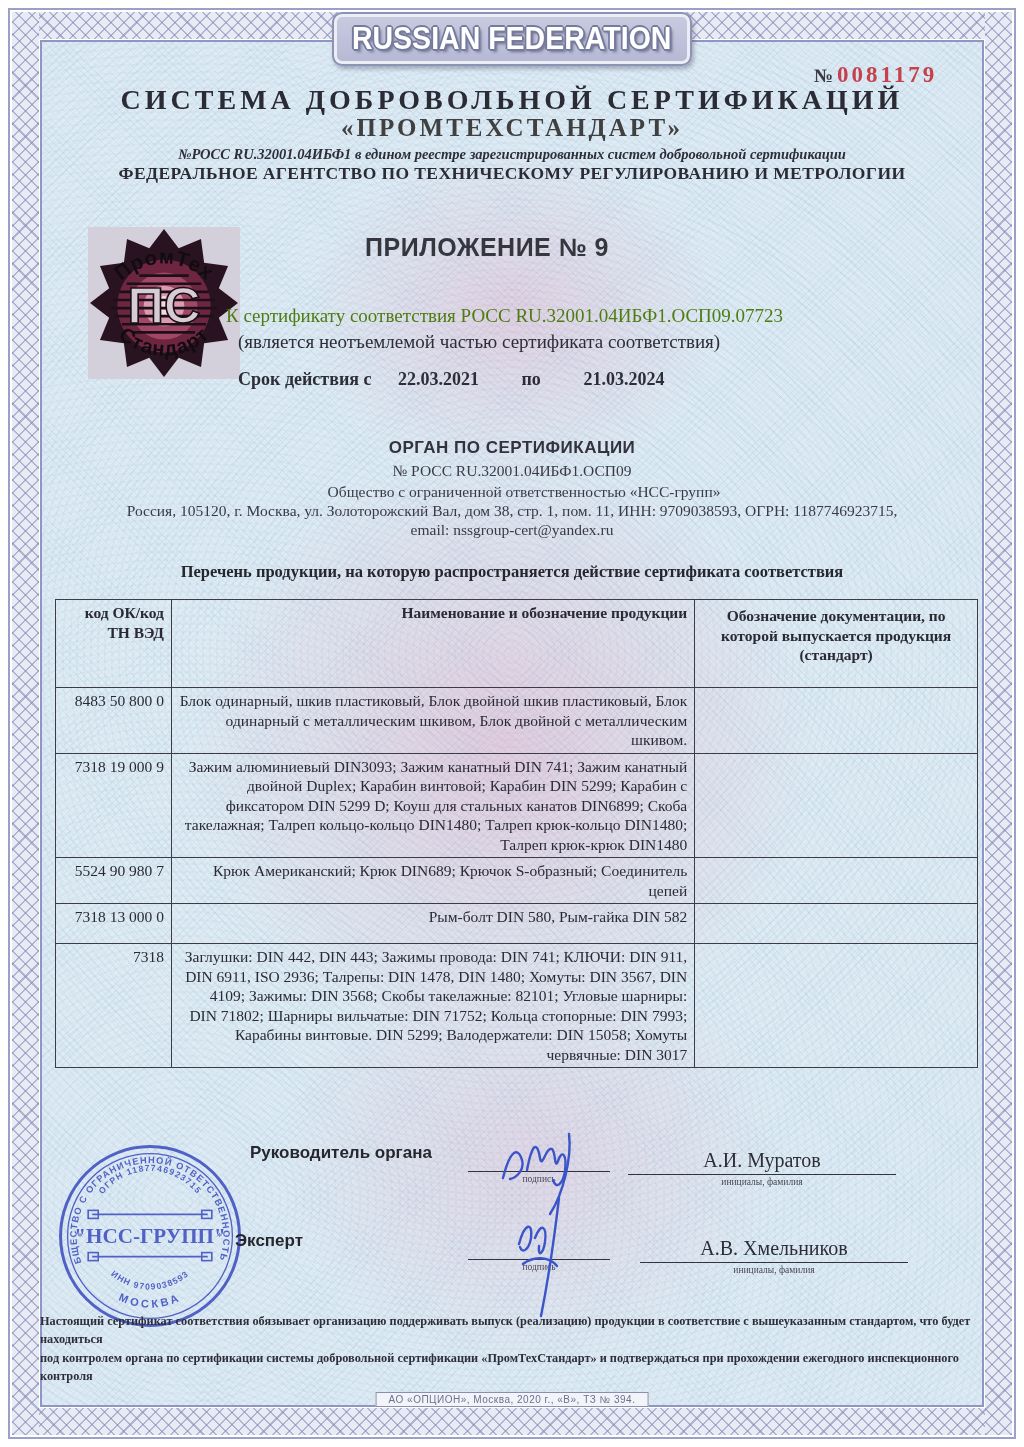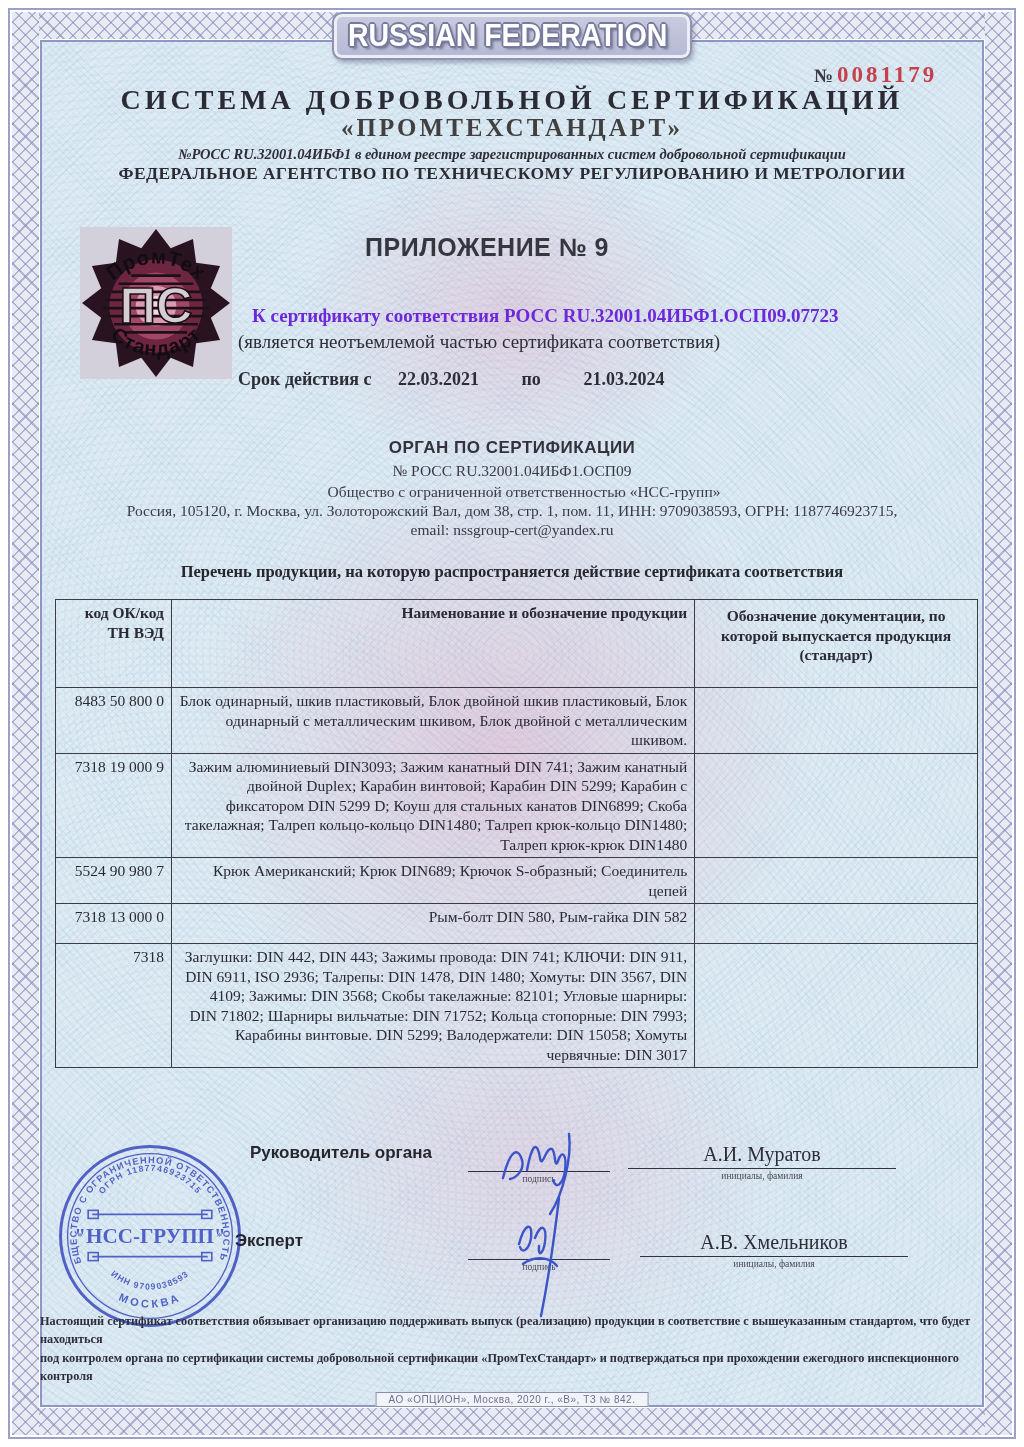--- a/index.html
+++ b/index.html
@@ -36,46 +36,46 @@
     background:
       repeating-linear-gradient(45deg, rgba(110,165,200,.10) 0 1px, rgba(0,0,0,0) 1px 5px),
       repeating-linear-gradient(-45deg, rgba(110,165,200,.10) 0 1px, rgba(0,0,0,0) 1px 5px);}
   .content-bg::after{content:"";position:absolute;inset:0;
     background:
       repeating-radial-gradient(circle at 50% 45%, rgba(190,120,160,.06) 0 2px, rgba(0,0,0,0) 2px 7px),
       repeating-radial-gradient(circle at 15% 85%, rgba(120,140,200,.05) 0 2px, rgba(0,0,0,0) 2px 8px);}
 
   
   .banner{position:absolute;top:12px;left:50%;transform:translateX(-50%);
-    width:360px;height:48px;background:linear-gradient(#c9cce0,#b4b8d3);
+    width:360px;height:54px;background:linear-gradient(#c9cce0,#b4b8d3);
     border:2px solid #8e93b5;border-radius:10px;
     box-shadow:inset 0 0 0 3px #eceef6, 2px 3px 4px rgba(60,60,90,.35);
-    display:flex;align-items:center;z-index:6;}
+    display:flex;align-items:center;justify-content:center;z-index:6;}
   .banner-title{font-family:"Liberation Sans",sans-serif;font-weight:bold;
     font-size:31px;letter-spacing:0px;color:#fff;transform:scaleX(.92);white-space:nowrap;
     text-shadow:-2px 0 #767b9e,2px 0 #767b9e,0 -2px #767b9e,0 2px #767b9e,
       -1px -1px #767b9e,1px 1px #767b9e,-1px 1px #767b9e,1px -1px #767b9e,3px 3px 3px rgba(40,40,70,.5);}
 
   .abs{position:absolute;}
   .ctr{left:42px;right:42px;text-align:center;}
 
   
   .cert-number{top:62px;left:814px;z-index:5;white-space:nowrap;}
   .cert-number .num-sign{font-size:19px;color:#3c3c46;font-weight:bold;}
   .cert-number .num-val{font-size:23px;color:var(--accent-red);letter-spacing:3px;font-weight:bold;}
   .system-title{top:84px;font-size:28px;font-weight:600;letter-spacing:4px;color:#2b2b35;z-index:5;}
   .system-name{top:114px;font-size:25px;font-weight:bold;letter-spacing:3px;color:#404040;}
   .registry-line{top:146px;font-size:14.5px;font-weight:bold;color:#2d2d38;font-style:italic;}
   .agency-line{top:163px;font-size:17.5px;font-weight:bold;letter-spacing:.4px;color:#2b2b35;}
 
   
-  .logo-wrap{top:227px;left:80px;width:124px;height:152px;}
+  .logo-wrap{top:227px;left:88px;width:124px;height:152px;}
   .annex-title{top:233px;padding-right:50px;font-family:"Liberation Sans",sans-serif;
     font-size:25px;font-weight:bold;color:#36363e;letter-spacing:.5px;}
-  .annex-line1{top:305px;left:252px;font-size:19px;color:#6d28d9;font-weight:bold;}
+  .annex-line1{top:305px;left:226px;font-size:19px;color:#4d7c0f;}
   .annex-line2{top:331px;left:238px;font-size:19px;color:#2d2d38;}
   .validity{top:369px;left:238px;font-size:18px;font-weight:600;color:#2d2d38;}
   .validity span{display:inline-block;}
   .validity .v-from{margin-left:22px;}
   .validity .v-po{margin-left:38px;}
   .validity .v-to{margin-left:38px;}
 
   
   .organ-title{top:438px;font-family:"Liberation Sans",sans-serif;font-size:17px;font-weight:bold;color:#33333d;letter-spacing:.5px;}
   .organ-number{top:462px;font-size:15.5px;color:#3a3a46;}
@@ -96,21 +96,21 @@
   .products-table tr.row-3 td{height:40px;}
 
   
   .sig-label{font-family:"Liberation Sans",sans-serif;font-size:17px;font-weight:bold;color:#26262e;z-index:4;}
   .lbl-head{top:1143px;left:250px;}
   .lbl-expert{top:1231px;left:235px;}
   .sig-line{border-bottom:1.5px solid #33333d;width:142px;text-align:center;z-index:4;}
   .sig-line .cap{font-size:9.5px;color:#4a4a55;position:absolute;left:0;right:0;top:3px;}
   .line1{top:1171px;left:468px;height:0;}
   .line2{top:1259px;left:468px;height:0;}
-  .name-block{width:268px;text-align:center;z-index:4;}
+  .name-block{width:268px;text-align:center;z-index:4;margin-top:6px;}
   .name-block .nm{font-size:20px;color:#2d2d38;padding-bottom:2px;border-bottom:1.5px solid #33333d;}
   .name-block .cap{font-size:9.5px;color:#4a4a55;padding-top:2px;}
   .nb1{top:1143px;left:628px;}
   .nb2{top:1231px;left:640px;}
   .squiggle{z-index:5;}
 
   
   .stamp{top:1138px;left:52px;width:196px;height:196px;opacity:.9;z-index:3;}
   .footer-note{top:1312px;left:40px;width:944px;font-size:12.3px;
     font-weight:bold;color:#2e2e3a;line-height:1.5;z-index:4;}
@@ -304,15 +304,15 @@
       <rect x="36" y="114" width="10" height="8" fill="none"></rect>
       <rect x="149" y="114" width="10" height="8" fill="none"></rect>
     </g>
     <text x="97.5" y="104" text-anchor="middle" font-family="Liberation Serif, serif" font-size="21" font-weight="bold" fill="#4353c2">"НСС-ГРУПП"</text>
   </svg>
 
   <div class="abs footer-note">
     <div>Настоящий сертификат соответствия обязывает организацию поддерживать выпуск (реализацию) продукции в соответствие с вышеуказанным стандартом, что будет находиться</div>
     <div>под контролем органа по сертификации системы добровольной сертификации «ПромТехСтандарт» и подтверждаться при прохождении ежегодного инспекционного контроля</div>
   </div>
-  <div class="abs print-info">АО «ОПЦИОН», Москва, 2020 г., «В», ТЗ № 842.</div>
+  <div class="abs print-info">АО «ОПЦИОН», Москва, 2020 г., «В», ТЗ № 394.</div>
 
 </div>
 
 </body></html>

